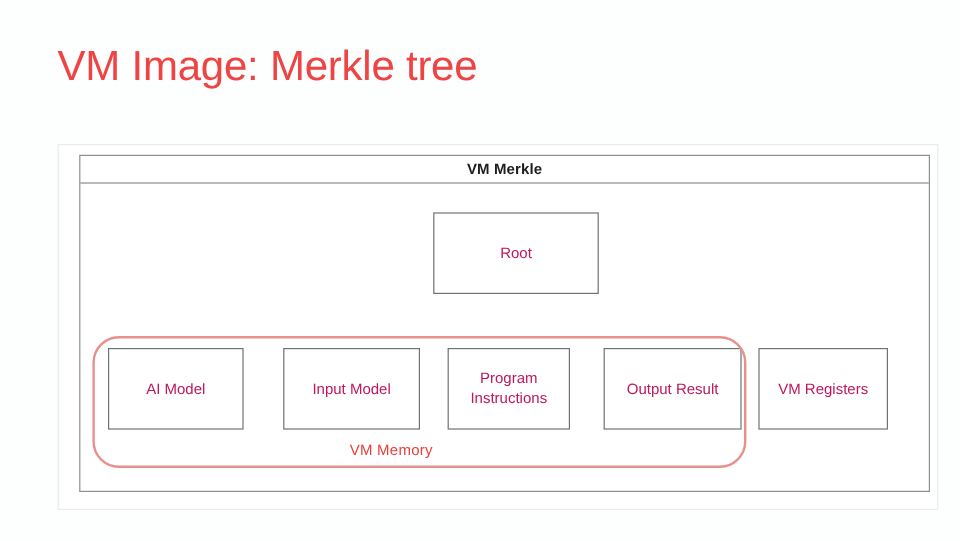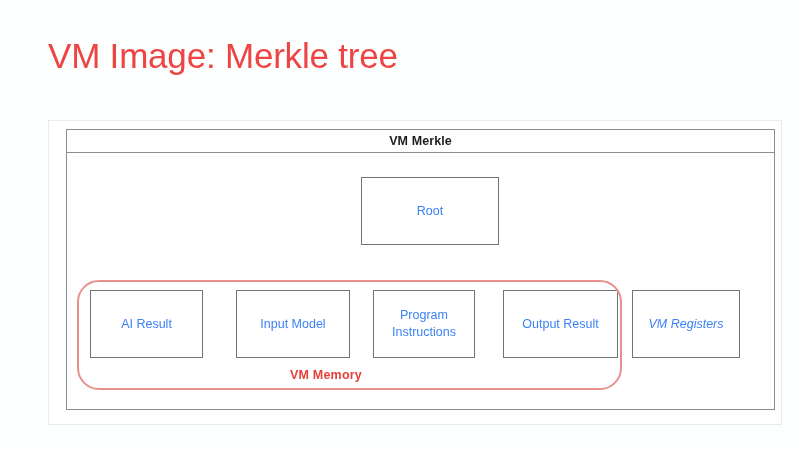--- a/index.html
+++ b/index.html
@@ -84,51 +84,51 @@
   
   .node-box {
     position: absolute;
     border: 1.5px solid #6e7373;
     background: #ffffff;
     box-sizing: border-box;
     display: flex;
     align-items: center;
     justify-content: center;
     text-align: center;
-    color: #3b82f6;
+    color: #be185d;
     font-size: 12.5px;
     line-height: 1.35;
   }
   #node-root   { left: 361px; top: 177px; width: 138px; height: 68px; }
   #node-ai     { left: 90px;  top: 290px; width: 113px; height: 68px; }
   #node-input  { left: 236px; top: 290px; width: 114px; height: 68px; }
   #node-prog   { left: 373px; top: 290px; width: 102px; height: 68px; }
   #node-output { left: 503px; top: 290px; width: 115px; height: 68px; text-align: center; }
-  #node-vmreg  { left: 632px; top: 290px; width: 108px; height: 68px; font-style: italic; }
+  #node-vmreg  { left: 632px; top: 290px; width: 108px; height: 68px; }
 
   
   #vm-memory-group {
     position: absolute;
     left: 77px;
     top: 280px;
     width: 545px;
     height: 110px;
     border: 2px solid #e8918c;
     border-radius: 22px;
     box-sizing: border-box;
     background: transparent;
   }
   #vm-memory-label {
     position: absolute;
     left: 268px;
     top: 368px;
     width: 116px;
     text-align: center;
     font-size: 12.5px;
-    font-weight: bold;
+    font-weight: normal;
     color: #e8403a;
     letter-spacing: 0.2px;
   }
 </style>
 </head>
 <body>
 
 <div id="slide">
 
   <div id="slide-title">VM Image: Merkle tree</div>
@@ -154,21 +154,21 @@
     <div id="vm-image-header">
       <span class="hdr-text">VM Merkle</span>
     </div>
   </div>
 
   <div class="node-box" id="node-root">
     <span>Root</span>
   </div>
 
   <div class="node-box" id="node-ai">
-    <span>AI Result</span>
+    <span>AI Model</span>
   </div>
 
   <div class="node-box" id="node-input">
     <span>Input Model</span>
   </div>
 
   <div class="node-box" id="node-prog">
     <span>
       <span>Program</span><br>
       <span>Instructions</span>

